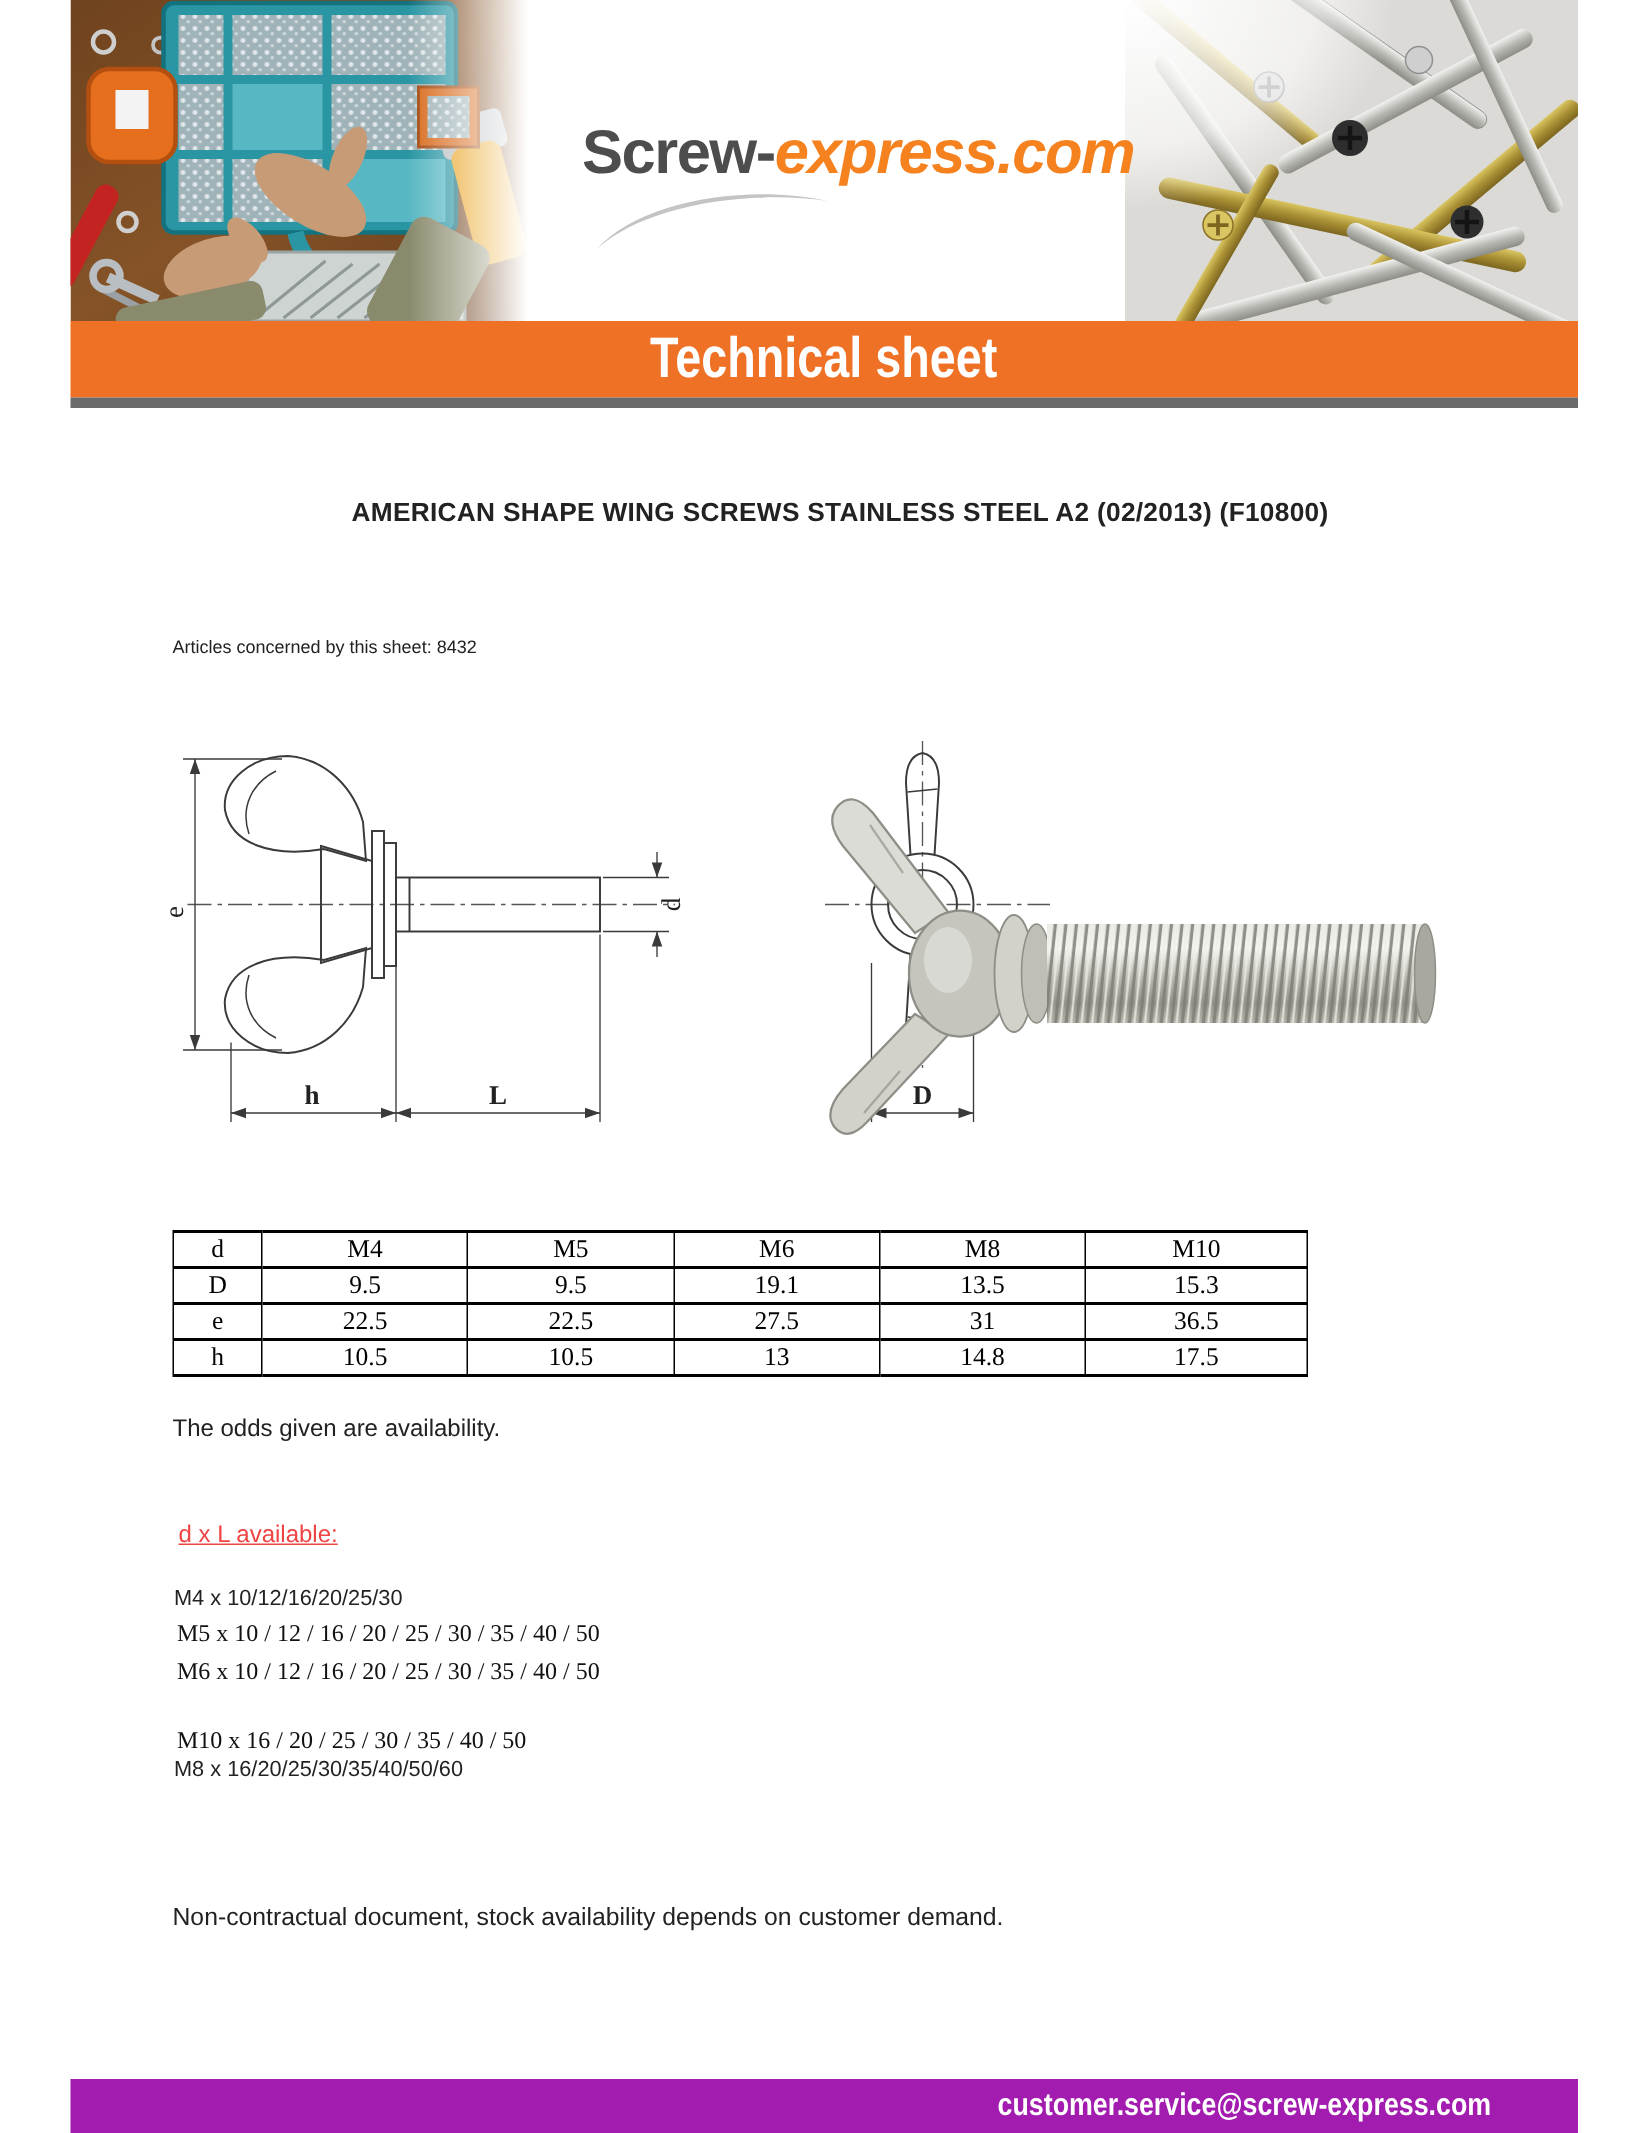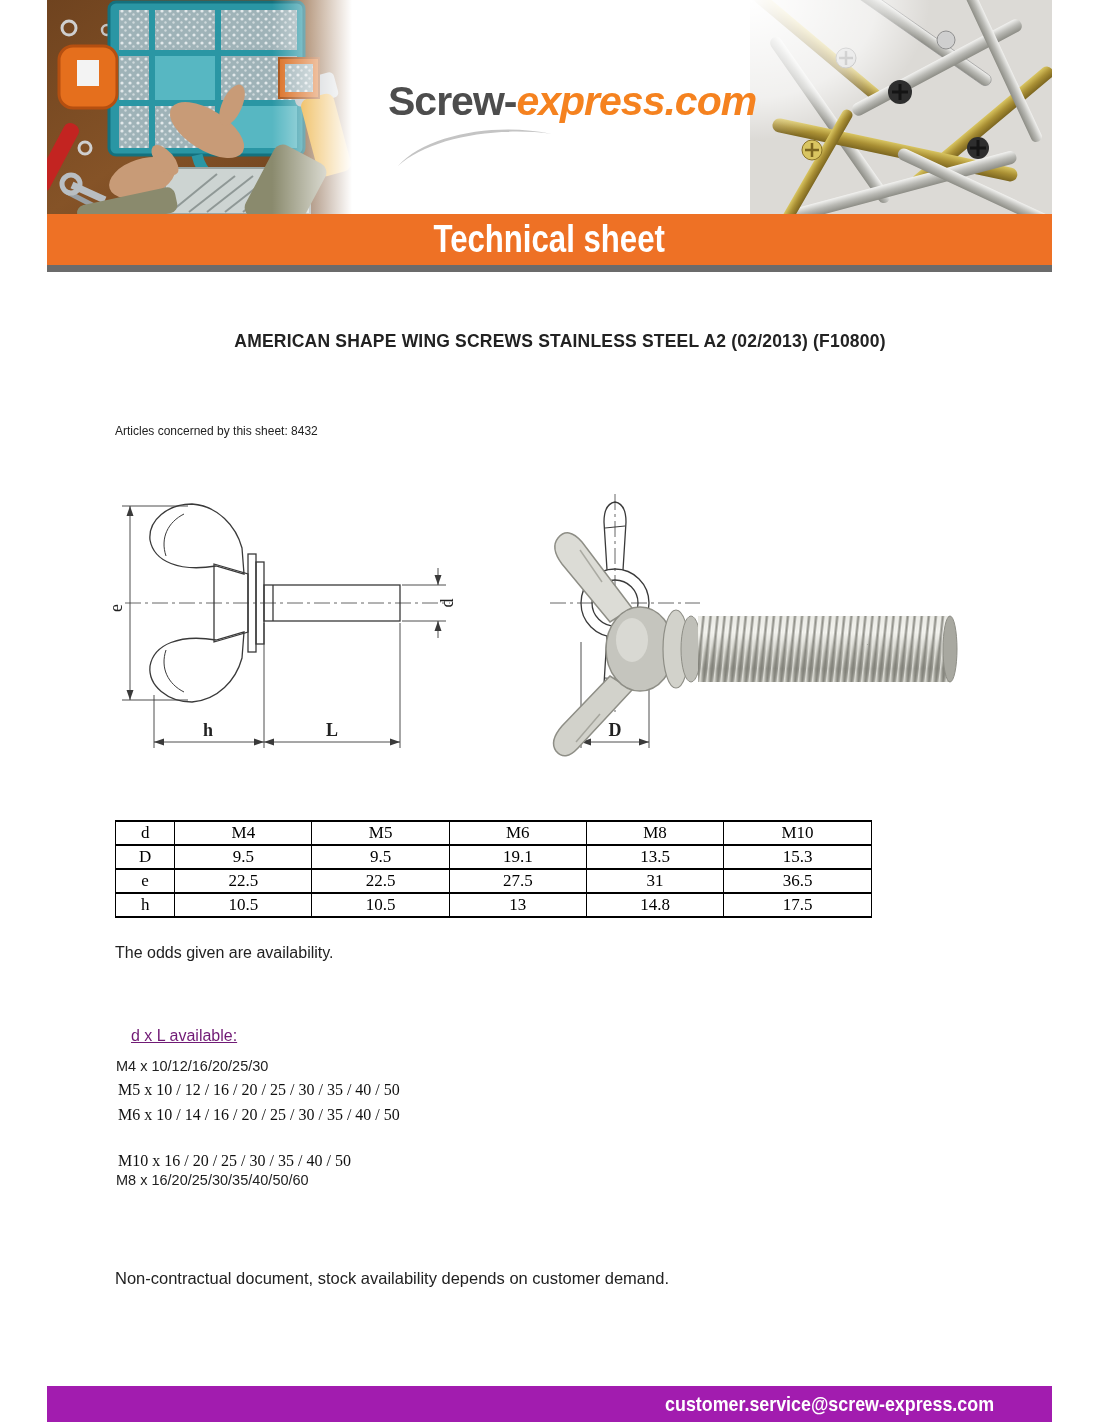--- a/index.html
+++ b/index.html
@@ -24,21 +24,21 @@
   .doc-title{position:absolute;left:10px;top:331px;width:1100px;text-align:center;margin:0;
              font-size:17.5px;font-weight:600;color:#222;letter-spacing:0.2px;}
   .articles{position:absolute;left:115px;top:424px;margin:0;font-size:12px;color:#222;}
   .figure{position:absolute;left:110px;top:490px;}
   
   .spec{position:absolute;left:115px;top:820px;width:757px;border-collapse:collapse;
         font-family:"Liberation Serif",serif;font-size:17px;color:#000;}
   .spec td{border-left:1px solid #000;border-right:1px solid #000;border-top:2px solid #000;border-bottom:2px solid #000;
            text-align:center;height:22px;padding:0;}
   .note{position:absolute;left:115px;top:944px;margin:0;font-size:16px;color:#222;}
-  .dxl{position:absolute;left:115px;top:1011px;margin:16px;font-size:16px;color:#701a75;text-decoration:underline;}
+  .dxl{position:absolute;left:115px;top:1011px;margin:4px;font-size:16px;color:#ef4444;text-decoration:underline;}
   .size-small{position:absolute;left:116px;margin:0;font-size:14.5px;font-weight:500;color:#222;}
   .size-large{position:absolute;left:118px;margin:0;font-family:"Liberation Serif",serif;font-size:16px;color:#111;}
   .m4{top:1058px;} .m5{top:1081px;} .m6{top:1106px;} .m8{top:1135px;margin-top:37px;} .m10{top:1152px;}
   .disclaimer{position:absolute;left:115px;top:1269px;margin:0;font-size:16.5px;color:#222;}
   
   .footer{position:absolute;left:47px;top:1386px;width:1005px;height:36px;background:#a21caf;
           display:flex;align-items:center;justify-content:flex-end;}
   .footer span{color:#ffffff;font-weight:bold;font-size:21px;transform:scaleX(0.85);transform-origin:right center;
                margin-right:58px;white-space:nowrap;}
 </style>
@@ -340,21 +340,21 @@
         <td>14.8</td>
         <td>17.5</td>
       </tr>
     </tbody>
   </table>
 
   <p class="note">The odds given are availability.</p>
   <p class="dxl">d x L available:</p>
   <p class="size-small m4">M4 x 10/12/16/20/25/30</p>
   <p class="size-large m5">M5 x 10 / 12 / 16 / 20 / 25 / 30 / 35 / 40 / 50</p>
-  <p class="size-large m6">M6 x 10 / 14 / 16 / 20 / 25 / 30 / 35 / 40 / 50</p>
+  <p class="size-large m6">M6 x 10 / 12 / 16 / 20 / 25 / 30 / 35 / 40 / 50</p>
   <p class="size-small m8">M8 x 16/20/25/30/35/40/50/60</p>
   <p class="size-large m10">M10 x 16 / 20 / 25 / 30 / 35 / 40 / 50</p>
   <p class="disclaimer">Non-contractual document, stock availability depends on customer demand.</p>
 
   <div class="footer">
     <span>customer.service@screw-express.com</span>
   </div>
 </div>
 
 </body></html>

